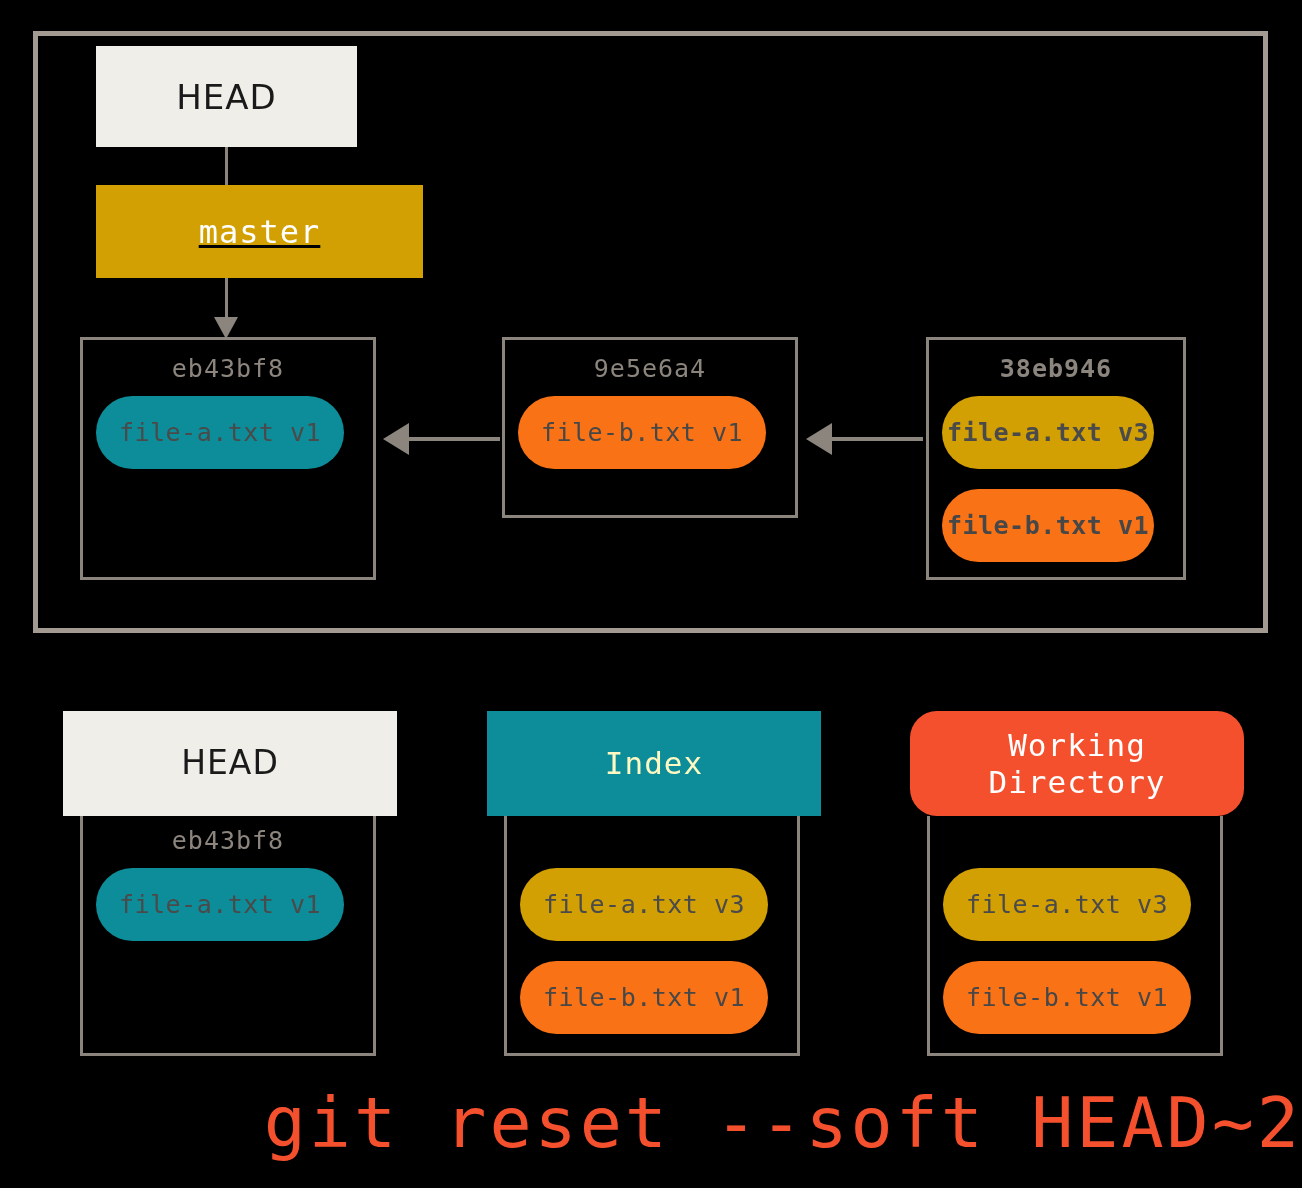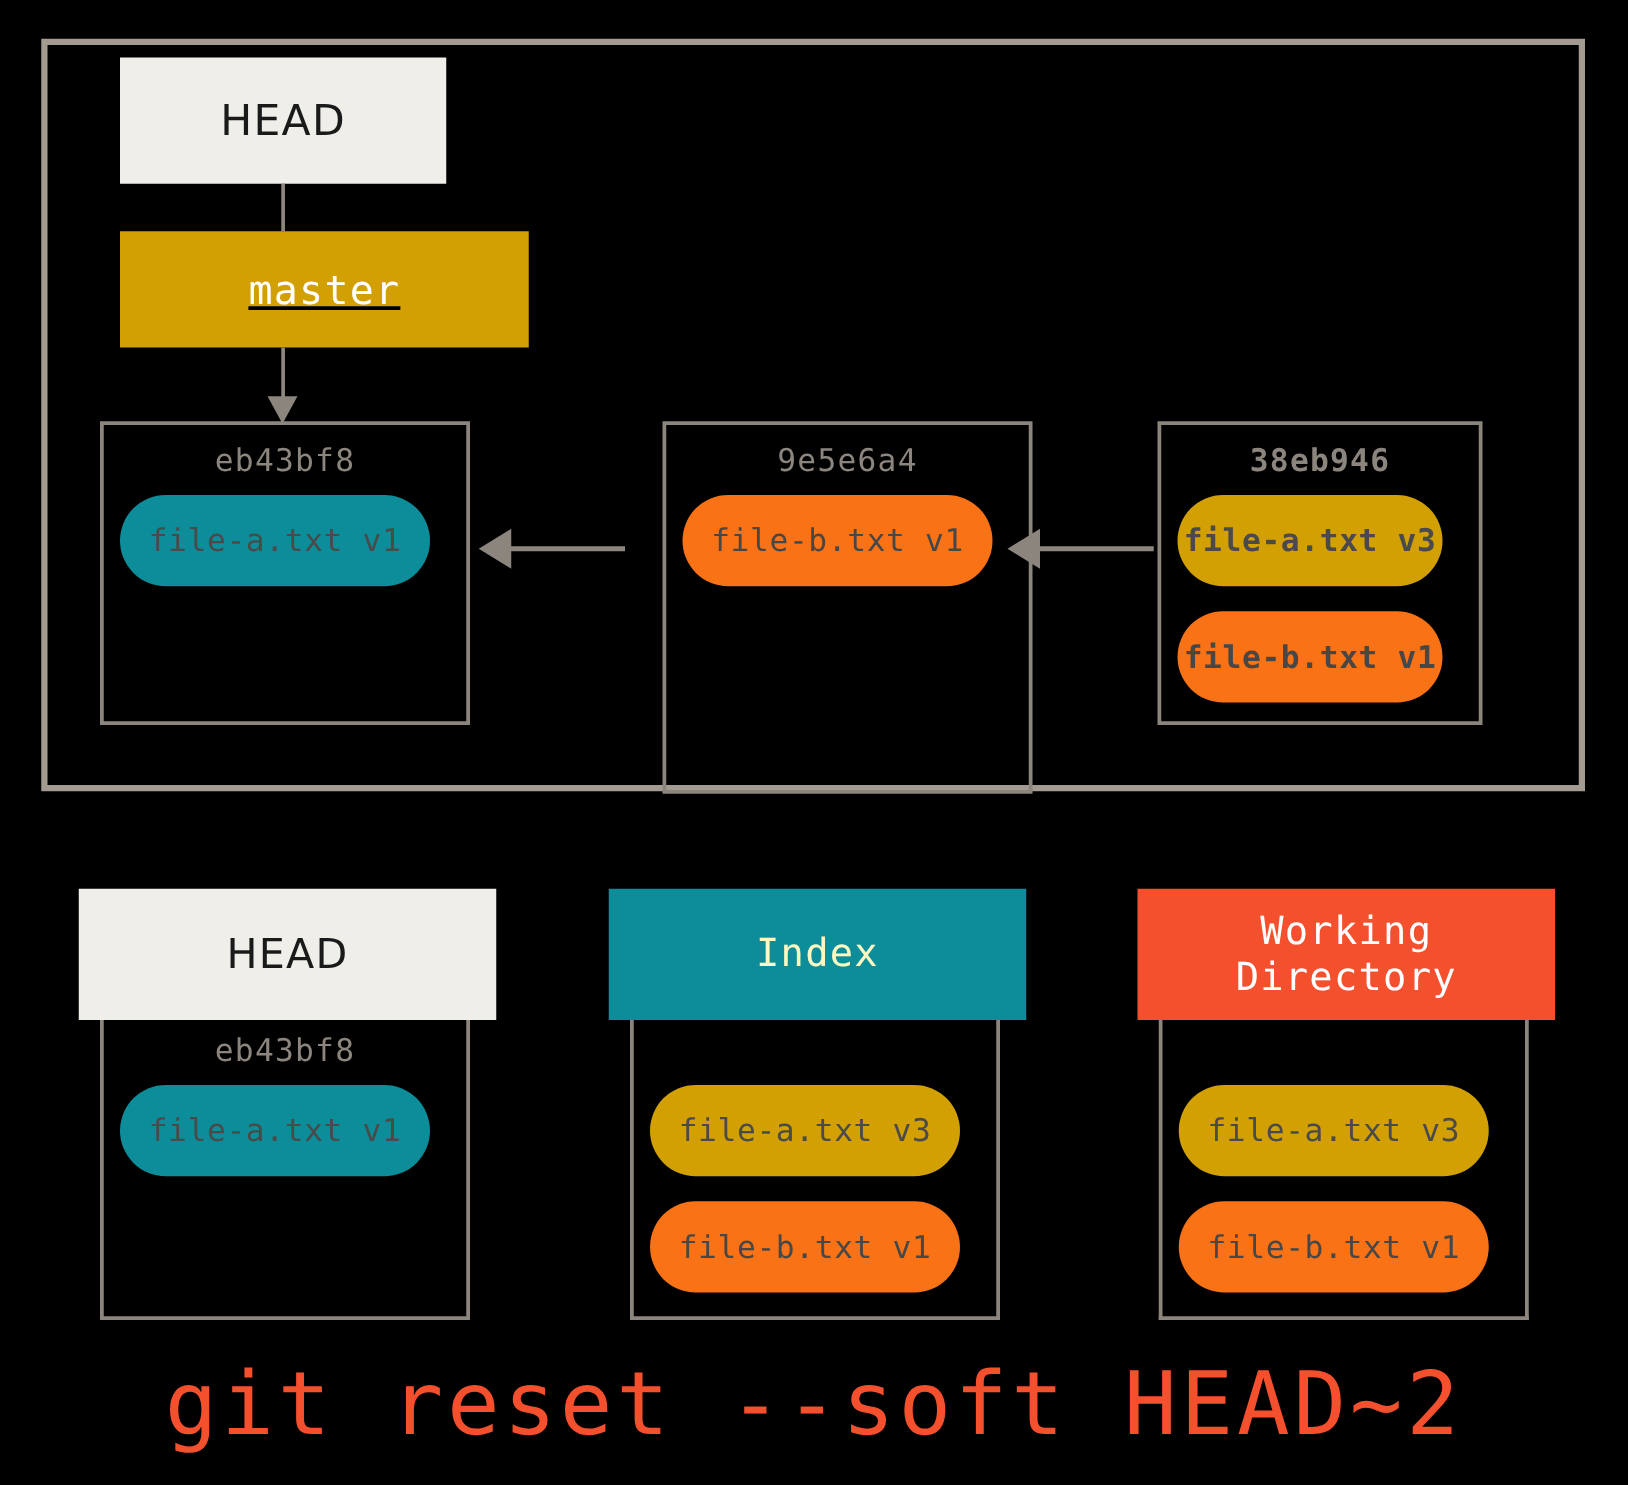--- a/index.html
+++ b/index.html
@@ -164,21 +164,21 @@
     font-size: 31px;
     letter-spacing: 1px;
   }
   .area-header.head-style {
     background: #efeee8;
     color: #1a1a1a;
     font-family: "DejaVu Sans", sans-serif;
     font-size: 33px;
   }
   .area-header.index-style   { background: #0d8d99; color: #fef9c3; }
-  .area-header.wd-style      { background: #f4502e; color: #ffffff; }
+  .area-header.wd-style      { background: #f4502e; color: #ffffff; border-radius: 27px; }
 
   .area-body {
     position: absolute;
     border-left: 3px solid #8c857e;
     border-right: 3px solid #8c857e;
     border-bottom: 3px solid #8c857e;
     box-sizing: border-box;
   }
   .area-body .hash {
     position: absolute;
@@ -191,21 +191,21 @@
     letter-spacing: 1px;
   }
   .area-body .pillwrap { top: 52px; }
 
   
   .command {
     position: absolute;
     left: 0;
     right: 0;
     top: 1082px;
-    text-align: center;
+    text-align: right;
     font-family: "DejaVu Sans Mono", monospace;
     font-size: 70px;
     color: #f4502e;
     letter-spacing: 3px;
     white-space: nowrap;
   }
 </style>
 </head>
 <body>
 
@@ -229,21 +229,21 @@
   <div class="commit" style="left:80px; top:337px; width:296px; height:243px;">
     <div class="hash">eb43bf8</div>
     <div class="pillwrap">
       <div class="pill teal">file-a.txt v1</div>
     </div>
   </div>
 
   <div class="hline" style="left:408px; top:437px; width:92px;"></div>
   <div class="arrow-left" style="left:383px; top:423px;"></div>
 
-  <div class="commit" style="left:502px; top:337px; width:296px; height:298px;margin-left:28px;">
+  <div class="commit" style="left:502px; top:337px; width:296px; height:181px;">
     <div class="hash">9e5e6a4</div>
     <div class="pillwrap">
       <div class="pill cream">file-b.txt v1</div>
     </div>
   </div>
 
   <div class="hline" style="left:831px; top:437px; width:92px;"></div>
   <div class="arrow-left" style="left:806px; top:423px;"></div>
 
   <div class="commit" style="left:926px; top:337px; width:260px; height:243px;font-weight:bold;">

